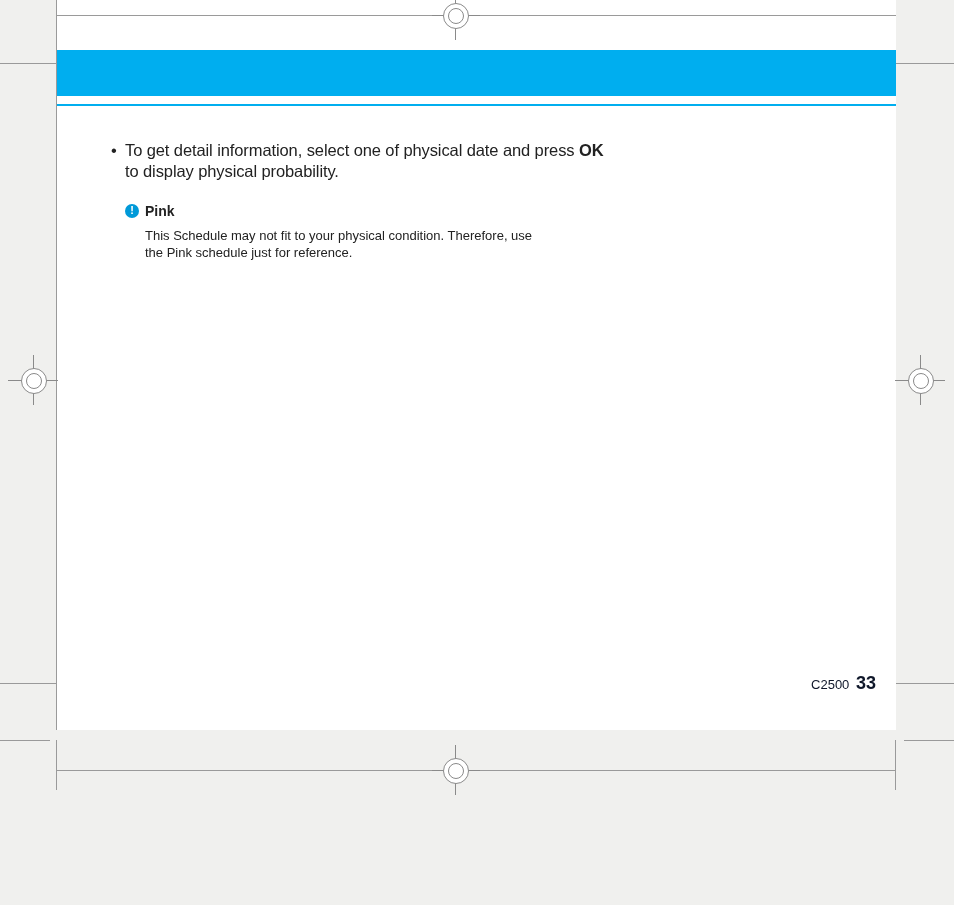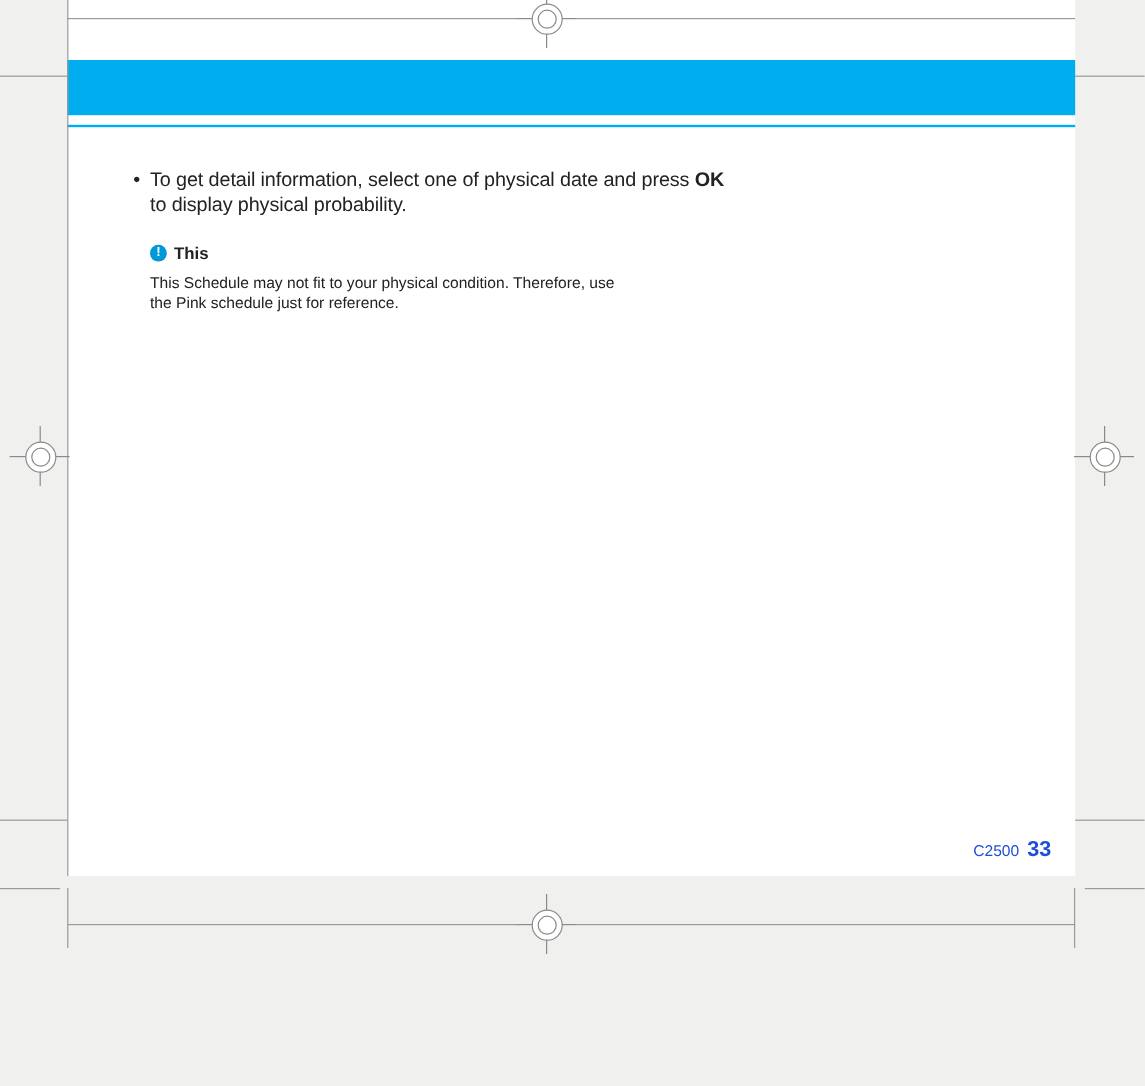--- a/index.html
+++ b/index.html
@@ -74,31 +74,32 @@
     color: #fff;
     font-size: 11px;
     font-weight: bold;
     display: flex;
     align-items: center;
     justify-content: center;
     line-height: 1;
   }
   .note-body {
     margin-top: 8px;
+    margin-left: 20px;
     font-size: 13px;
     line-height: 1.35;
     color: #222;
     max-width: 390px;
   }
   .footer {
     position: absolute;
     right: 20px;
-    bottom: 12px;
+    bottom: 36px;
     font-size: 13px;
-    color: #1d4ed8;
+    color: #0f172a;
   }
   .footer .pnum {
     font-size: 18px;
     font-weight: bold;
     margin-left: 3px;
   }
 
   
   .hline {
     position: absolute;
@@ -156,21 +157,21 @@
       <div>
         <span>To get detail information, select one of physical date and press </span><b>OK</b><span> to display physical probability.</span>
       </div>
     </div>
 
     <div class="note-block">
       <div class="note-head">
         <div class="note-icon">
           <span>!</span>
         </div>
-        <span>This</span>
+        <span>Pink</span>
       </div>
       <div class="note-body">This Schedule may not fit to your physical condition. Therefore, use the Pink schedule just for reference.</div>
     </div>
   </div>
 
   <div class="footer">
     <span>C2500</span>
     <span class="pnum">33</span>
   </div>
 </div>

